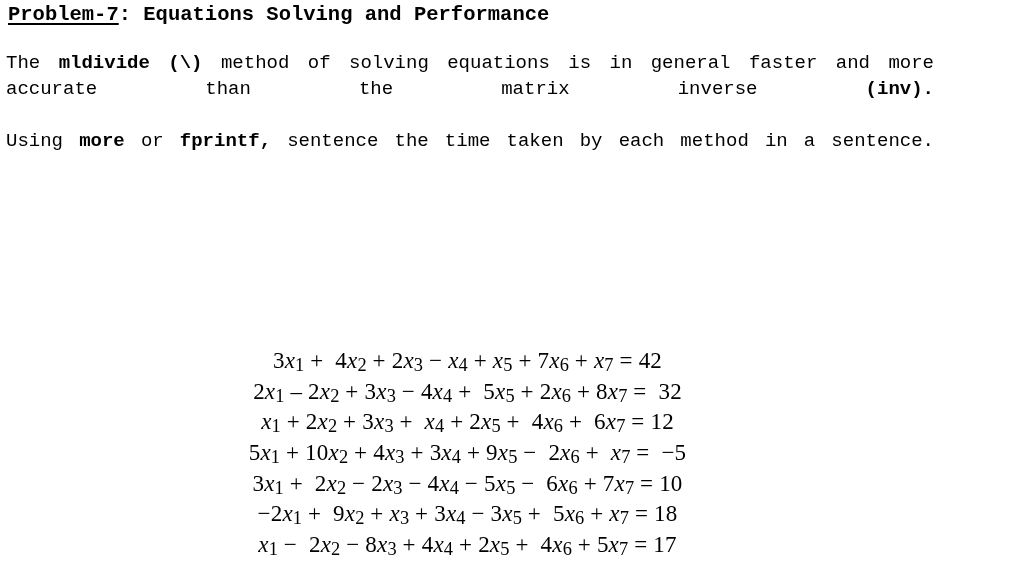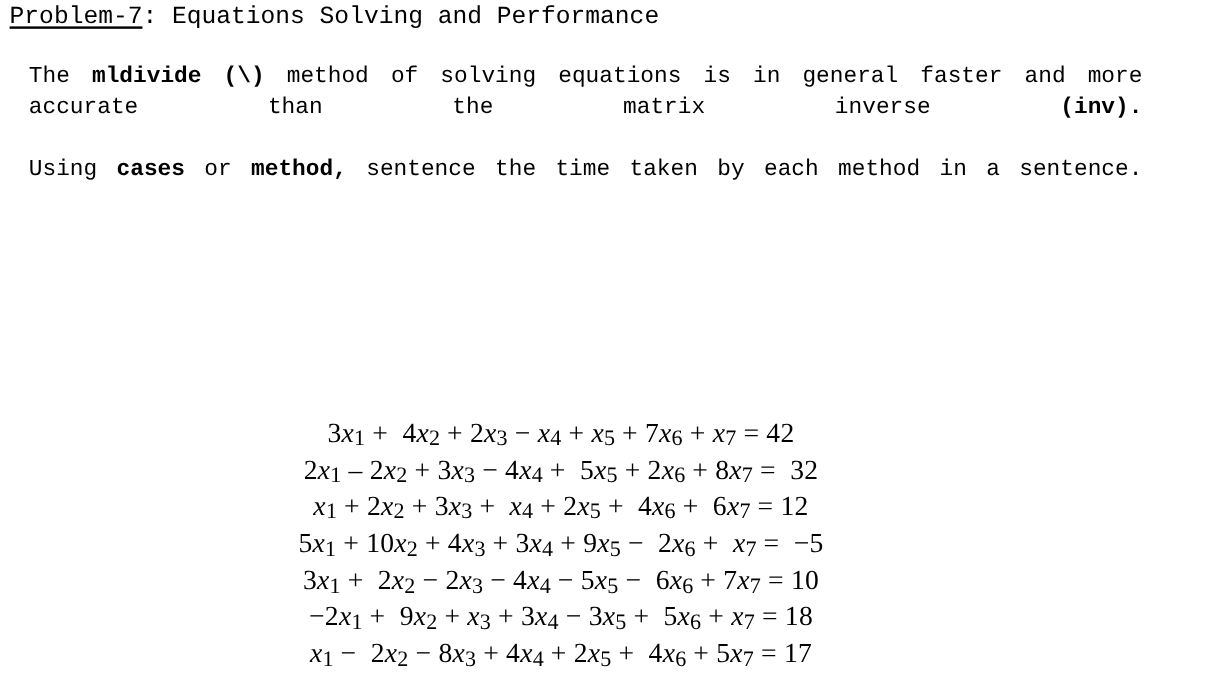--- a/index.html
+++ b/index.html
@@ -21,35 +21,35 @@
     height: 575px;
     padding: 0;
   }
 
   
   .title {
     position: absolute;
     left: 8px;
     top: 2px;
     font-size: 20.5px;
-    font-weight: normal;
+    font-weight: bold;
     letter-spacing: 0px;
     white-space: pre;
     line-height: 26px;
   }
   .title .u {
     text-decoration: underline;
     text-underline-offset: 3px;
     text-decoration-thickness: 2px;
   }
 
   
   .prose {
     position: absolute;
-    left: 24px;
+    left: 6px;
     top: 50px;
     width: 928px;
     font-size: 19px;
     line-height: 26px;
   }
   .para {
     margin: 0;
     text-align: justify;
     text-justify: inter-word;
     white-space: normal;
@@ -88,21 +88,21 @@
 </style>
 </head>
 <body>
 
 <div class="page">
 
   <div class="title"><span class="u">Problem-7</span><span>: Equations Solving and Performance</span></div>
 
   <div class="prose">
     <p class="para"><span>The </span><b>mldivide</b><span> </span><b>(\)</b><span> method of solving equations is in general faster and more accurate than the matrix inverse </span><b>(inv)</b><b>.</b></p>
-    <p class="para"><span>Using </span><b>cases</b><span> or </span><b>method,</b><span> sentence the time taken by each method in a sentence.</span></p>
+    <p class="para"><span>Using </span><b>more</b><span> or </span><b>fprintf,</b><span> sentence the time taken by each method in a sentence.</span></p>
   </div>
 
   <div class="equations">
       <div class="eq"><span>3</span><span class="v">x</span><span class="sub">1</span><span> +  </span><span>4</span><span class="v">x</span><span class="sub">2</span><span> + </span><span>2</span><span class="v">x</span><span class="sub">3</span><span> − </span><span class="v">x</span><span class="sub">4</span><span> + </span><span class="v">x</span><span class="sub">5</span><span> + </span><span>7</span><span class="v">x</span><span class="sub">6</span><span> + </span><span class="v">x</span><span class="sub">7</span><span> = </span><span>42</span></div>
       <div class="eq"><span>2</span><span class="v">x</span><span class="sub">1</span><span> – </span><span>2</span><span class="v">x</span><span class="sub">2</span><span> + </span><span>3</span><span class="v">x</span><span class="sub">3</span><span> − </span><span>4</span><span class="v">x</span><span class="sub">4</span><span> +  </span><span>5</span><span class="v">x</span><span class="sub">5</span><span> + </span><span>2</span><span class="v">x</span><span class="sub">6</span><span> + </span><span>8</span><span class="v">x</span><span class="sub">7</span><span> =  </span><span>32</span></div>
       <div class="eq"><span class="v">x</span><span class="sub">1</span><span> + </span><span>2</span><span class="v">x</span><span class="sub">2</span><span> + </span><span>3</span><span class="v">x</span><span class="sub">3</span><span> +  </span><span class="v">x</span><span class="sub">4</span><span> + </span><span>2</span><span class="v">x</span><span class="sub">5</span><span> +  </span><span>4</span><span class="v">x</span><span class="sub">6</span><span> +  </span><span>6</span><span class="v">x</span><span class="sub">7</span><span> = </span><span>12</span></div>
       <div class="eq"><span>5</span><span class="v">x</span><span class="sub">1</span><span> + </span><span>10</span><span class="v">x</span><span class="sub">2</span><span> + </span><span>4</span><span class="v">x</span><span class="sub">3</span><span> + </span><span>3</span><span class="v">x</span><span class="sub">4</span><span> + </span><span>9</span><span class="v">x</span><span class="sub">5</span><span> −  </span><span>2</span><span class="v">x</span><span class="sub">6</span><span> +  </span><span class="v">x</span><span class="sub">7</span><span> =  </span><span>−5</span></div>
       <div class="eq"><span>3</span><span class="v">x</span><span class="sub">1</span><span> +  </span><span>2</span><span class="v">x</span><span class="sub">2</span><span> − </span><span>2</span><span class="v">x</span><span class="sub">3</span><span> − </span><span>4</span><span class="v">x</span><span class="sub">4</span><span> − </span><span>5</span><span class="v">x</span><span class="sub">5</span><span> −  </span><span>6</span><span class="v">x</span><span class="sub">6</span><span> + </span><span>7</span><span class="v">x</span><span class="sub">7</span><span> = </span><span>10</span></div>
       <div class="eq"><span>−2</span><span class="v">x</span><span class="sub">1</span><span> +  </span><span>9</span><span class="v">x</span><span class="sub">2</span><span> + </span><span class="v">x</span><span class="sub">3</span><span> + </span><span>3</span><span class="v">x</span><span class="sub">4</span><span> − </span><span>3</span><span class="v">x</span><span class="sub">5</span><span> +  </span><span>5</span><span class="v">x</span><span class="sub">6</span><span> + </span><span class="v">x</span><span class="sub">7</span><span> = </span><span>18</span></div>
       <div class="eq"><span class="v">x</span><span class="sub">1</span><span> −  </span><span>2</span><span class="v">x</span><span class="sub">2</span><span> − </span><span>8</span><span class="v">x</span><span class="sub">3</span><span> + </span><span>4</span><span class="v">x</span><span class="sub">4</span><span> + </span><span>2</span><span class="v">x</span><span class="sub">5</span><span> +  </span><span>4</span><span class="v">x</span><span class="sub">6</span><span> + </span><span>5</span><span class="v">x</span><span class="sub">7</span><span> = </span><span>17</span></div>

